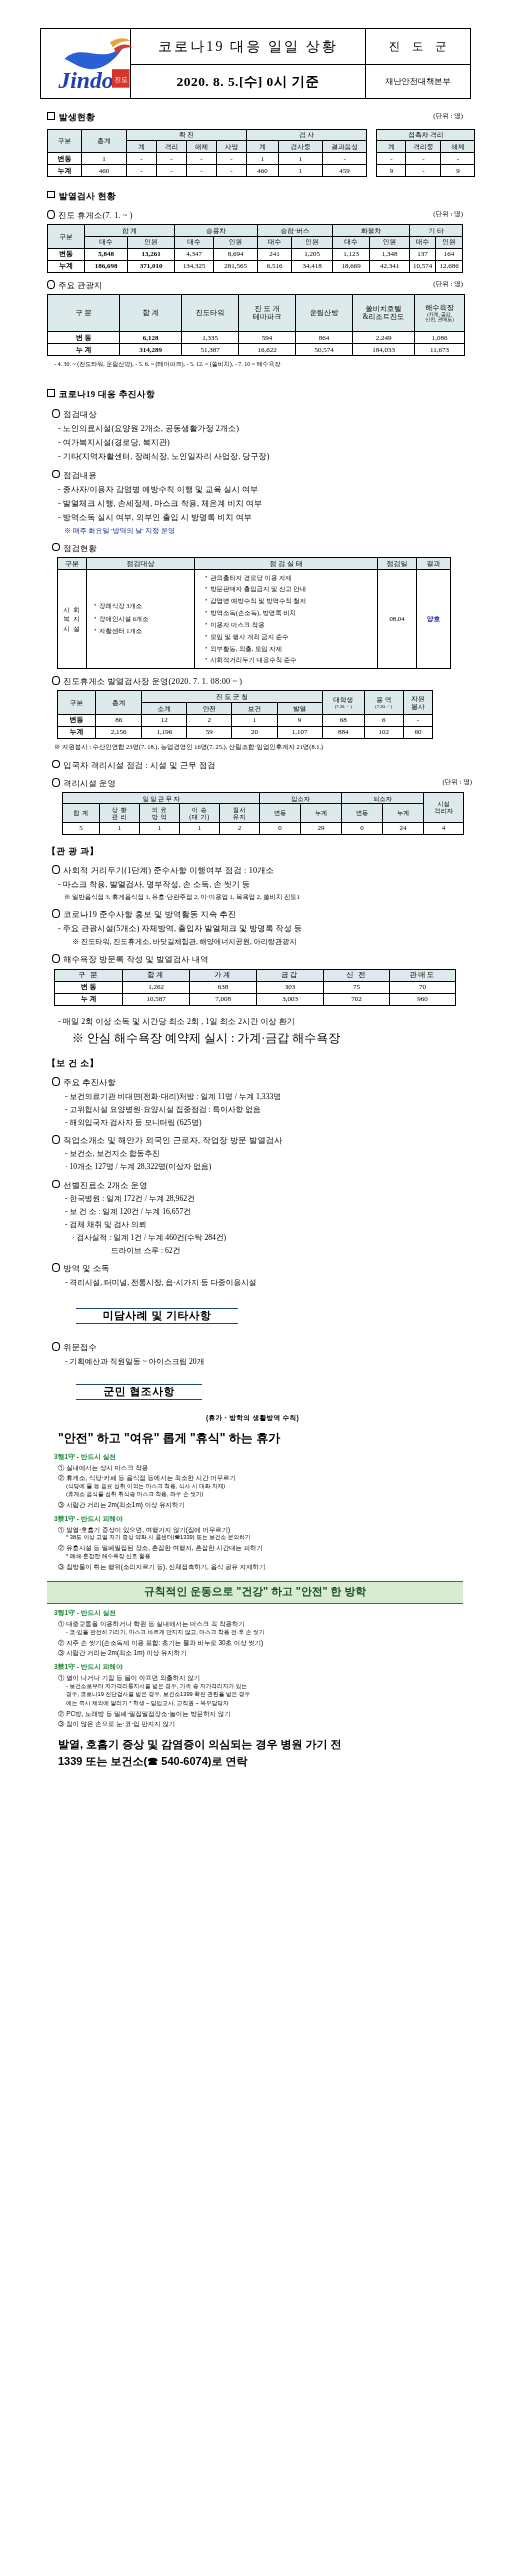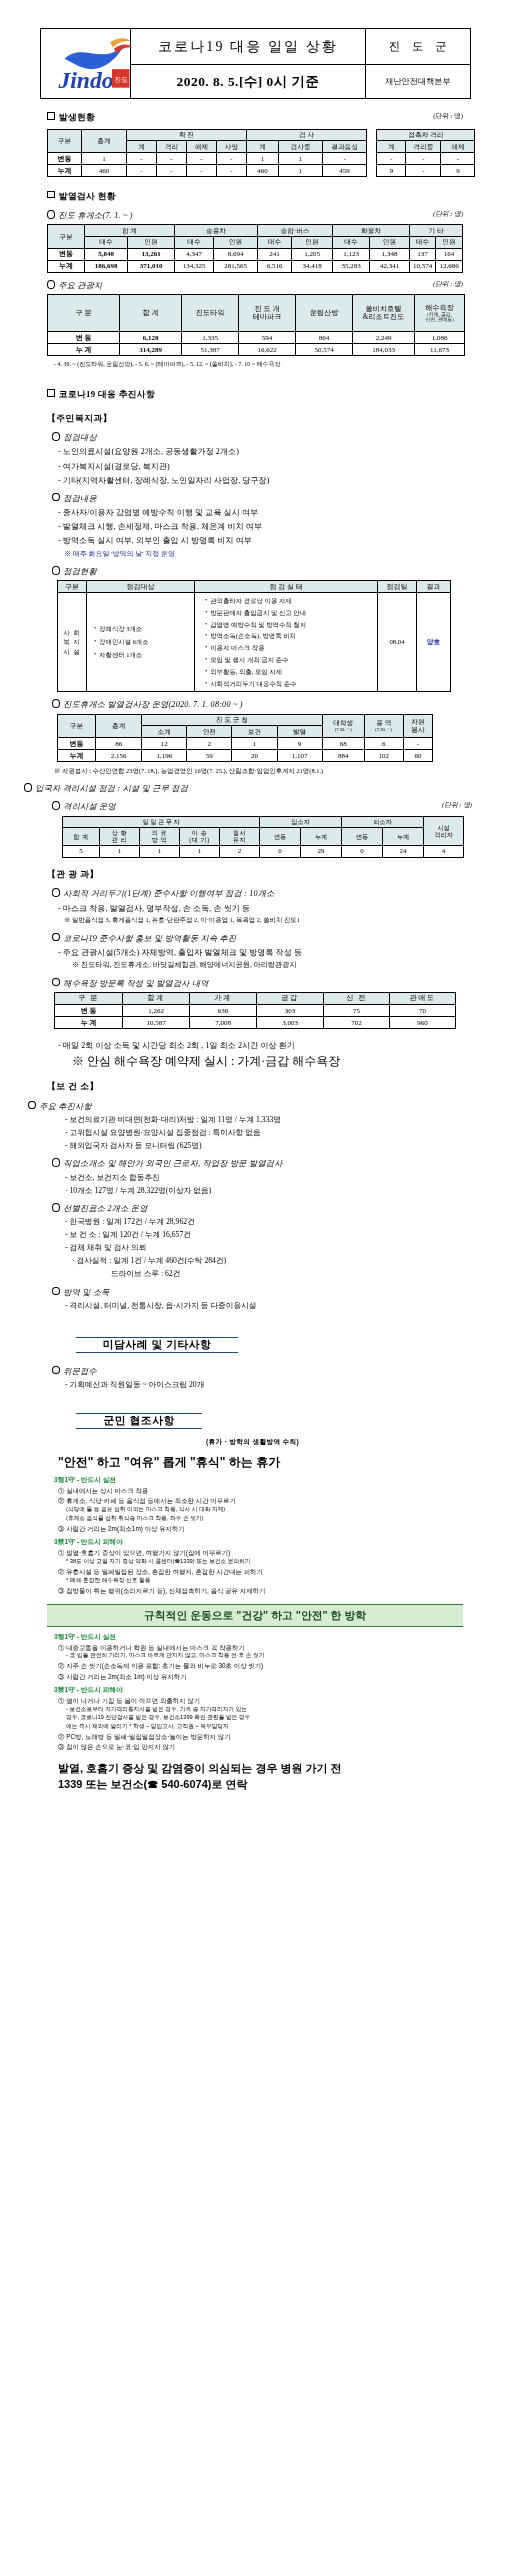--- a/index.html
+++ b/index.html
@@ -104,21 +104,20 @@
   .h-line {
     position: relative;
     width: 416px;
   }
   .h-circle {
     margin: 7.2px 0 3.1px 52px;
     font-size: 8.2px;
     font-weight: 500;
     letter-spacing: 0.2px;
     position: relative;
-    font-style: italic;
   }
   .h-circle .cir {
     display: inline-block;
     width: 5.7px;
     height: 6.7px;
     border: 0.9px solid #000;
     border-radius: 50%;
     margin-right: 3.6px;
     vertical-align: -0.5px;
   }
@@ -223,21 +222,21 @@
   .t6 th { font-size: 6.2px; }
   .t6 .two { line-height: 1.15; letter-spacing: 0.5px;}
 
   
   .t7 { width: 392px; margin-left: 54px; }
   .t7 th { font-size: 7.2px; letter-spacing: 1.5px; }
 
   
   .banner {
     display: flex;
-    align-items: center;
+    align-items: flex-start;
     margin: 20.6px 0 3.1px 47px;
     width: 191px;
     height: 27px;
   }
   .banner .tag {
     width: 23px;
     background: #1f4a74;
   }
   .banner .label {
     flex: 1;
@@ -485,21 +484,21 @@
         <td>164</td>
       </tr>
       <tr>
         <td class="rowhead">누계</td>
         <td class="bold">186,698</td>
         <td class="bold">371,010</td>
         <td>134,325</td>
         <td>281,565</td>
         <td>6,516</td>
         <td>34,418</td>
-        <td>35,283</td>
+        <td>18,669</td>
         <td>42,341</td>
         <td>10,574</td>
         <td>12,686</td>
       </tr>
     </tbody>
       </table>
   </div>
 
   <div class="h-circle h-line" style="margin-left:47px">
     <span class="cir"></span><span>주요 관광지</span>
@@ -553,21 +552,20 @@
       </tr>
     </tbody>
       </table>
   </div>
   <div class="note">- 4. 30. ~ (진도타워, 운림산방),     - 5. 6. ~ (테마파크),     - 5. 12. ~ (쏠비치), - 7. 10 ~ 해수욕장</div>
 
   <div class="h-square" style="margin-top:20.6px">
     <span class="box"></span><span>코로나19 대응 추진사항</span>
   </div>
 
-  <div class="dept">【주민복지과】</div>
   <div class="h-circle">
     <span class="cir"></span><span>점검대상</span>
   </div>
   <div class="b-dash">- 노인의료시설(요양원 2개소, 공동생활가정 2개소)</div>
   <div class="b-dash">- 여가복지시설(경로당, 복지관)</div>
   <div class="b-dash">- 기타(지역자활센터, 장례식장, 노인일자리 사업장, 당구장)</div>
 
   <div class="h-circle">
     <span class="cir"></span><span>점검내용</span>
   </div>
@@ -678,21 +676,21 @@
       <td>20</td>
       <td>1,107</td>
       <td>884</td>
       <td>102</td>
       <td>60</td>
     </tr>
   </tbody>
     </table>
   <div class="note2">※ 자원봉사 : 수산인연합 23명(7. 18.), 농업경영인 16명(7. 25.), 산림조합·임업인후계자 21명(8.1.)</div>
 
-  <div class="h-circle" style="margin-left:24px">
+  <div class="h-circle" style="margin-left:52px">
     <span class="cir"></span><span>입국자 격리시설 점검 : 시설 및 근무 점검</span>
   </div>
   <div class="h-circle h-line" style="margin-left:52px">
     <span class="cir"></span><span>격리시설 운영</span>
     <span class="unit" style="right:-4.1px">(단위 : 명)</span>
   </div>
 
   <table class="dt t6">
     <colgroup>
         <col style="width:37px">
@@ -792,21 +790,21 @@
       <td>3,003</td>
       <td>702</td>
       <td>960</td>
     </tr>
   </tbody>
     </table>
   <div class="b-dash" style="margin-top:10.3px">- 매일 2회 이상 소독 및 시간당 최소 2회 , 1일 최소 2시간 이상 환기</div>
   <div class="b-star-blk2" style="font-size:12px">※ 안심 해수욕장 예약제 실시 : 가계·금갑 해수욕장</div>
 
   <div class="dept">【보  건  소】</div>
-  <div class="h-circle" style="margin-left:28px">
+  <div class="h-circle" style="margin-left:52px">
     <span class="cir"></span><span>주요 추진사항</span>
   </div>
   <div class="b-dash2">- 보건의료기관 비대면(전화·대리)처방 : 일계 11명 / 누계 1,333명</div>
   <div class="b-dash2">- 고위험시설 요양병원·요양시설 집중점검 : 특이사항 없음</div>
   <div class="b-dash2">- 해외입국자 검사자 등 모니터링 (625명)</div>
 
   <div class="h-circle" style="margin-left:52px">
     <span class="cir"></span><span>직업소개소 및 해안가 외국인 근로자, 작업장 방문 발열검사</span>
   </div>
   <div class="b-dash2">- 보건소, 보건지소 합동추진</div>

